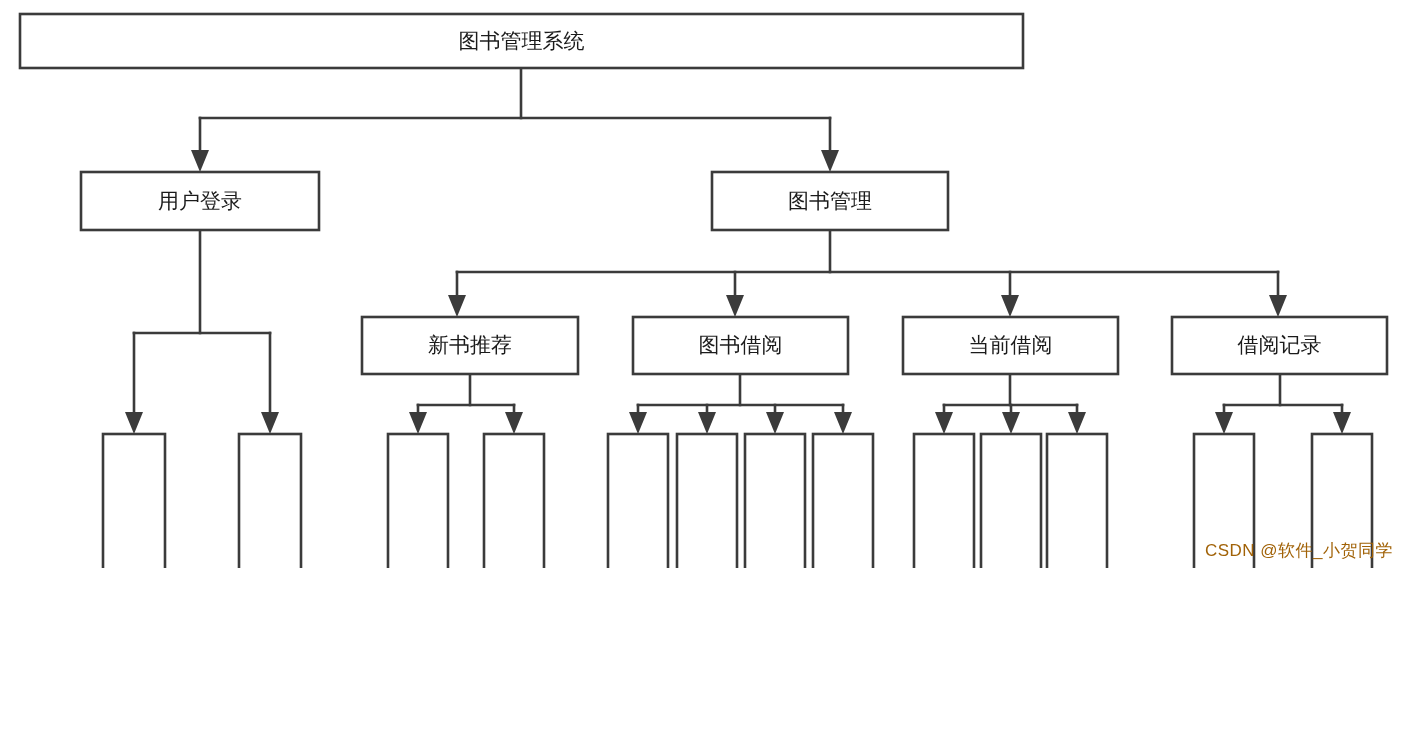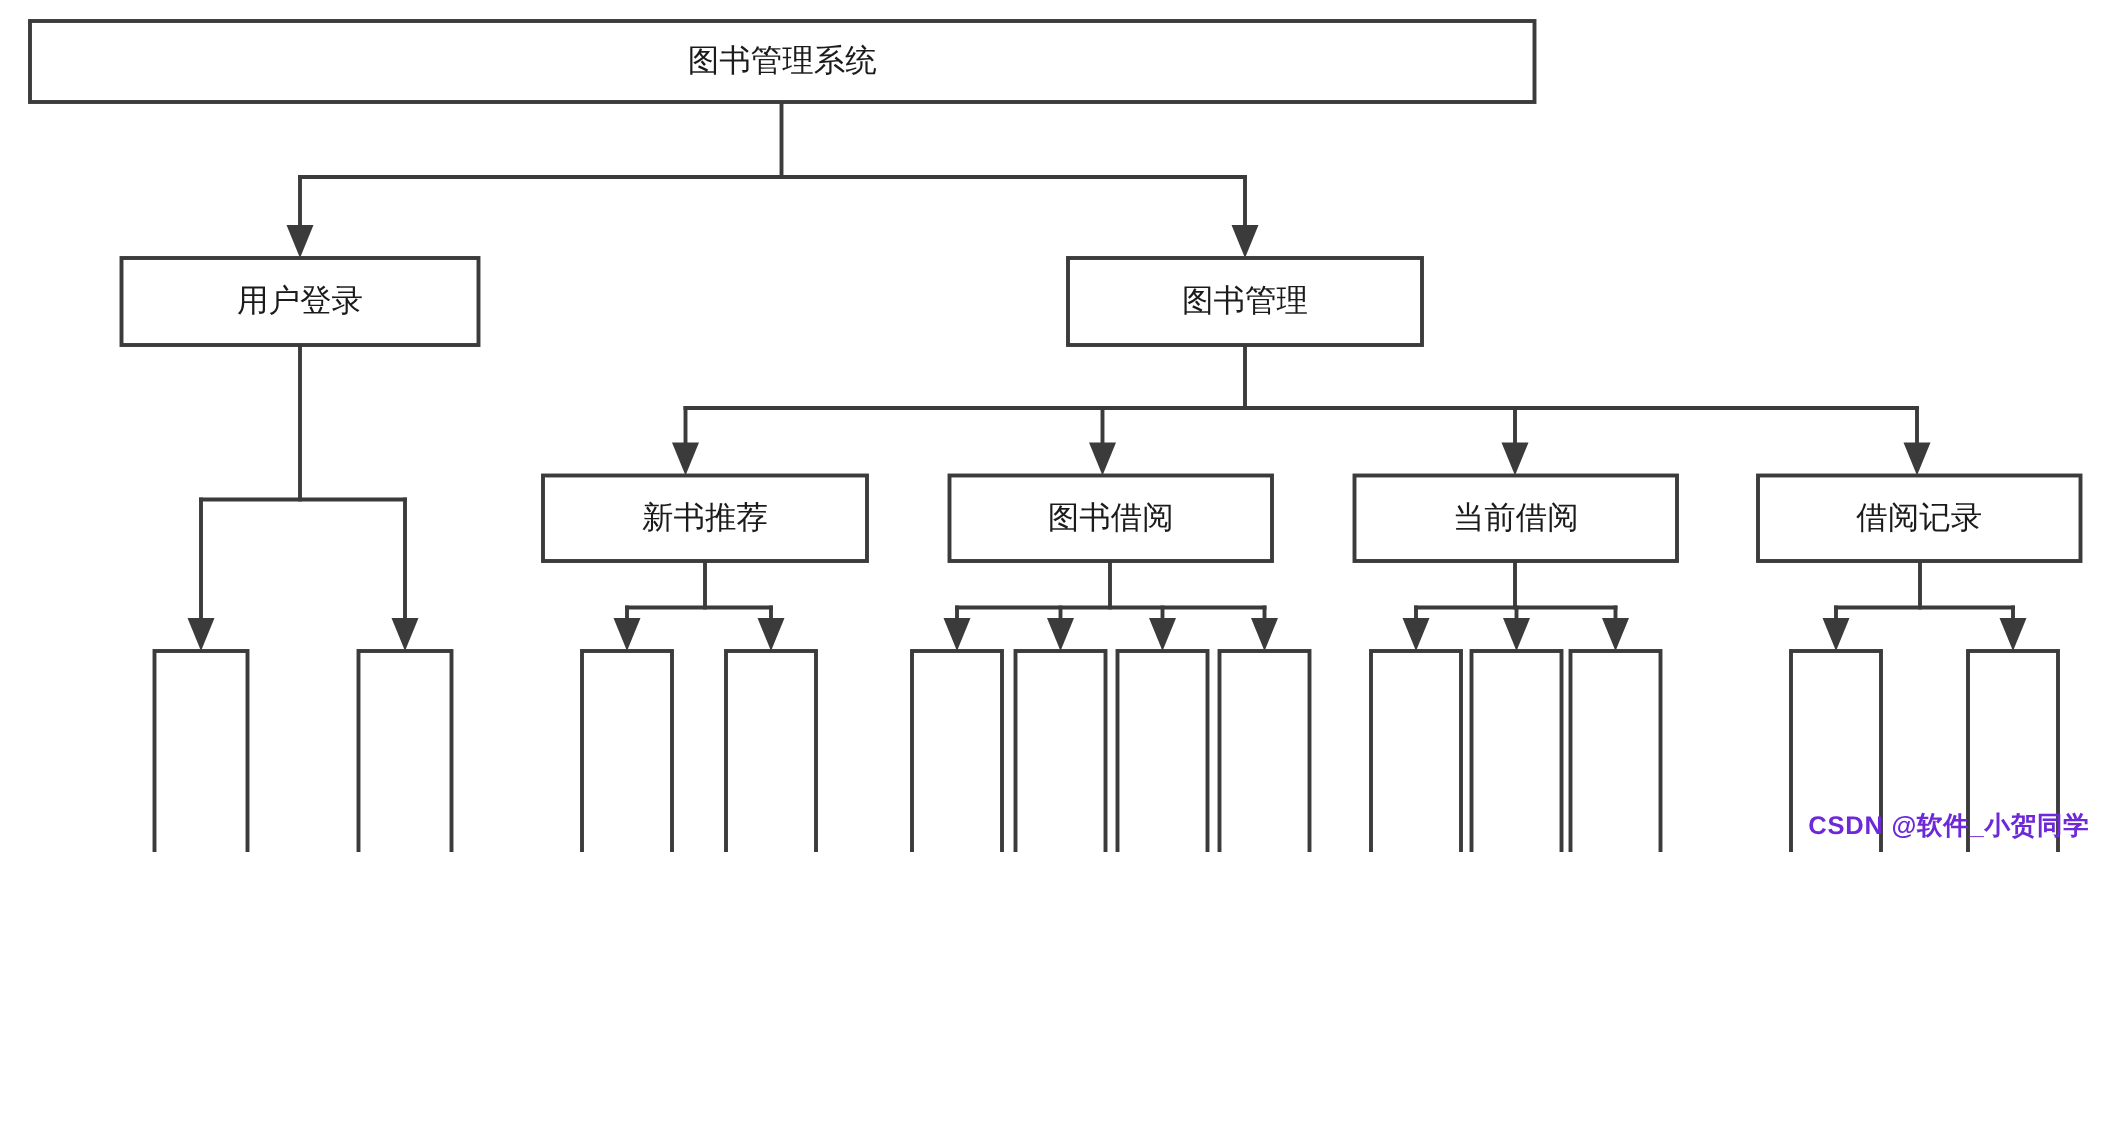--- a/index.html
+++ b/index.html
@@ -61,24 +61,23 @@
     justify-content: center;
     white-space: nowrap;
     pointer-events: none;
   }
   .watermark {
     position: absolute;
     right: 12px;
     bottom: 6px;
     font-family: "Liberation Sans", "DejaVu Sans", sans-serif;
     font-size: 17px;
-    color: #6d28d9;
+    color: #a16207;
     letter-spacing: 0.5px;
     white-space: nowrap;
-    font-weight: bold;
   }
 </style>
 </head>
 <body>
 
 <div id="diagram-root">
 
   <svg id="tree-svg" viewBox="0 0 1405 747">
     <g id="connectors-layer">
         <line x1="521" y1="68" x2="521" y2="118" class="connector"></line>

